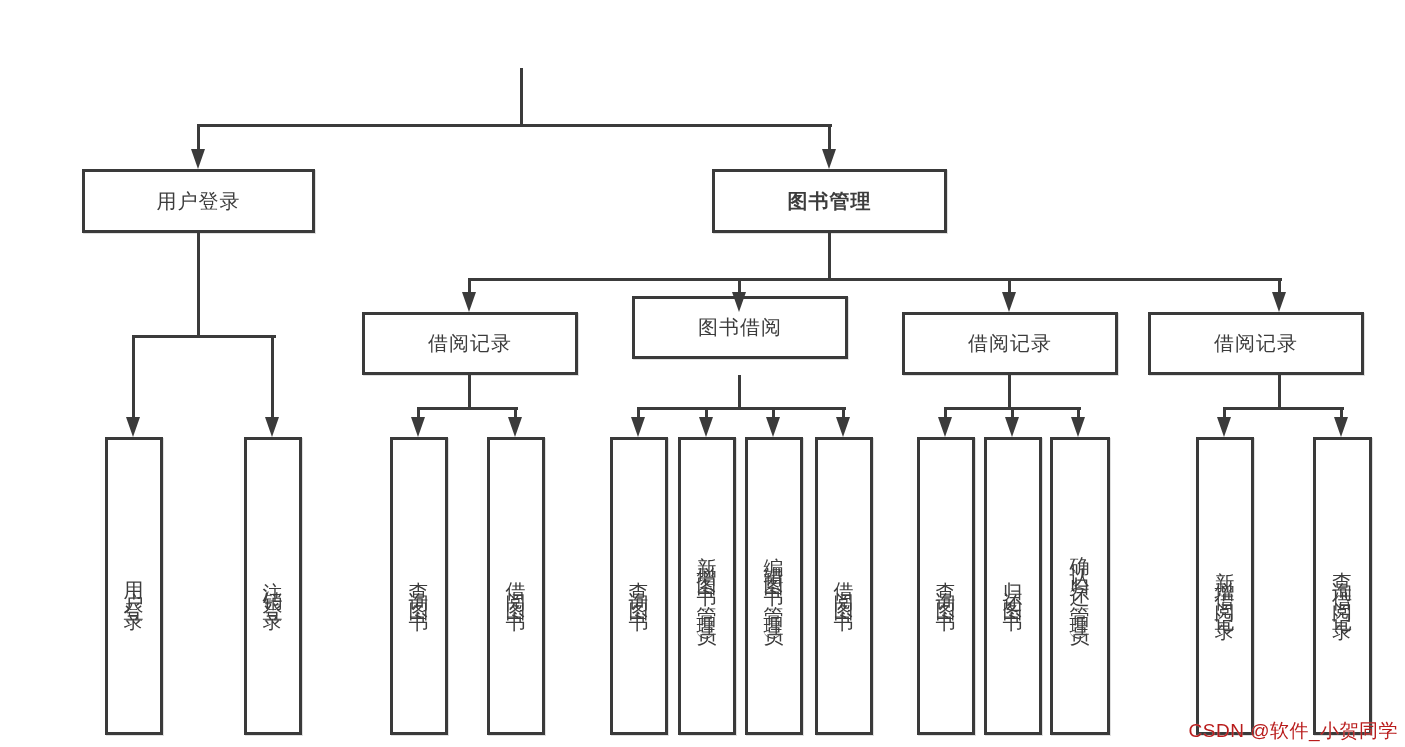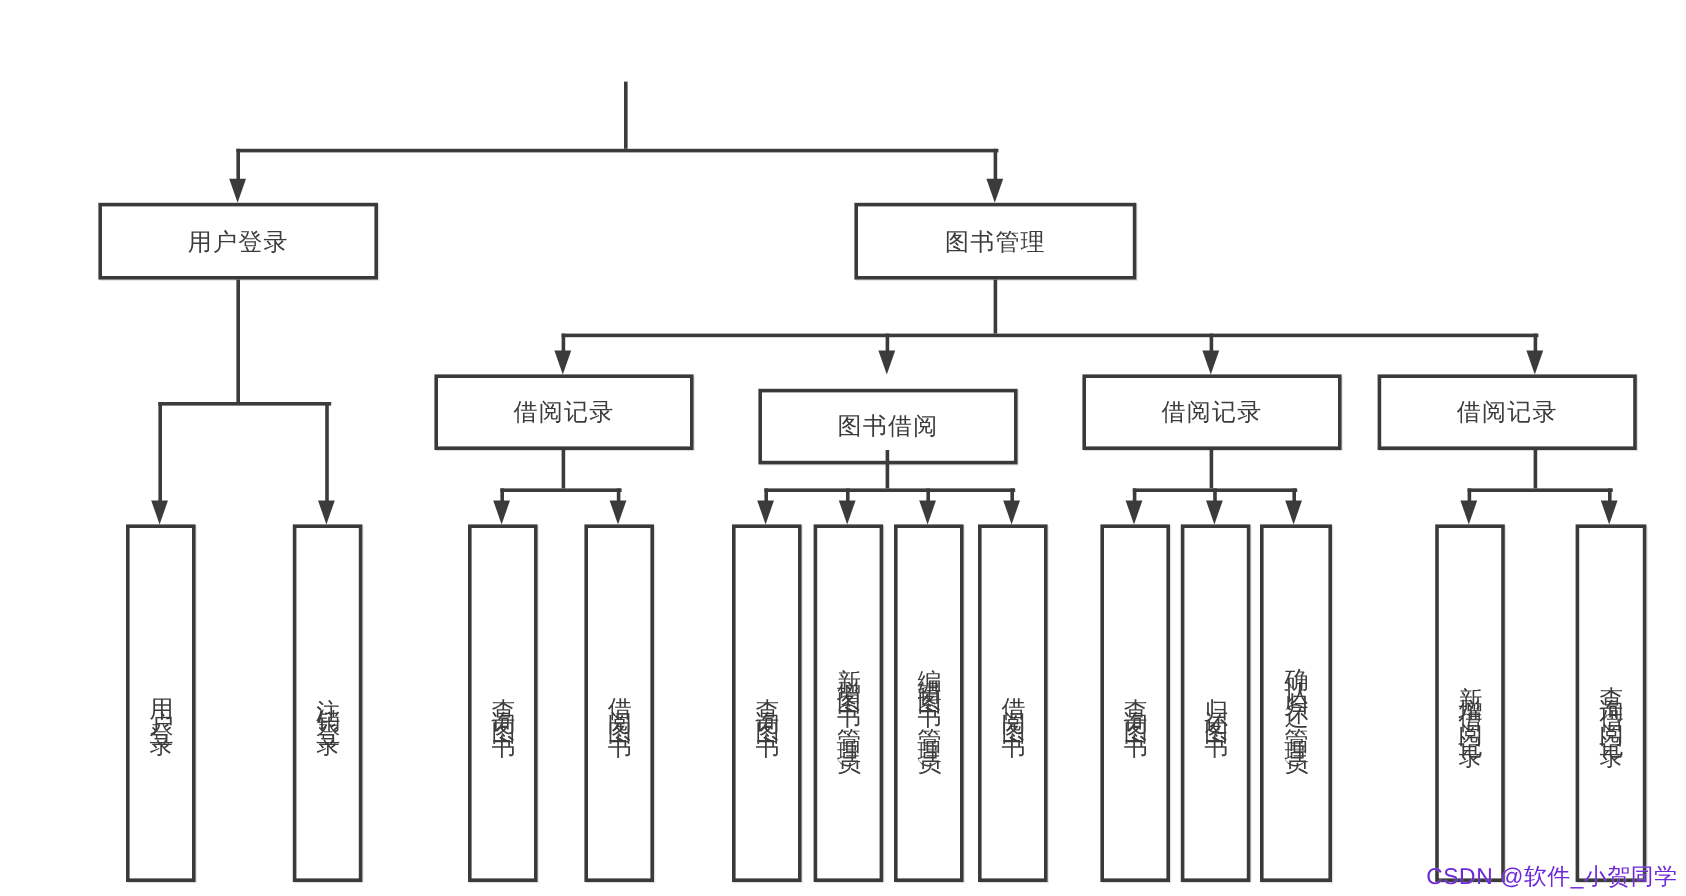--- a/index.html
+++ b/index.html
@@ -25,37 +25,37 @@
   .vline,.hline{position:absolute;background:#3b3b3b;}
   .vline{width:3px;}
   .hline{height:3px;}
   .arrow{
     position:absolute;width:0;height:0;
     border-left:7px solid transparent;border-right:7px solid transparent;
     border-top:20px solid #3b3b3b;
   }
   .watermark{
     position:absolute;right:7px;bottom:3px;z-index:10;
-    font-size:19px;color:#6d28d9;letter-spacing:0.5px;
+    font-size:19px;color:#b91c1c;letter-spacing:0.5px;
     text-shadow:0 0 1px rgba(255,255,255,0.6);
   }
 </style>
 </head>
 <body>
 
 <div id="canvas">
 
 
   <div class="box" style="left:82px;top:169px;width:233px;height:64px;">用户登录</div>
 
-  <div class="box" style="left:712px;top:169px;width:235px;height:64px;">图书管理</div>
+  <div class="box" style="left:712px;top:169px;width:235px;height:64px;font-weight:bold;">图书管理</div>
 
   <div class="box" style="left:362px;top:312px;width:216px;height:63px;">借阅记录</div>
 
-  <div class="box" style="left:632px;top:324px;width:216px;height:63px;">图书借阅</div>
+  <div class="box" style="left:632px;top:296px;width:216px;height:63px;">图书借阅</div>
 
   <div class="box" style="left:902px;top:312px;width:216px;height:63px;">借阅记录</div>
 
   <div class="box" style="left:1148px;top:312px;width:216px;height:63px;">借阅记录</div>
 
   <div class="leaf" style="left:105px;top:437px;width:58px;height:298px;">
     <span>用户登录</span>
   </div>
   <div class="leaf" style="left:244px;top:437px;width:58px;height:298px;">
     <span>注销登录</span>

